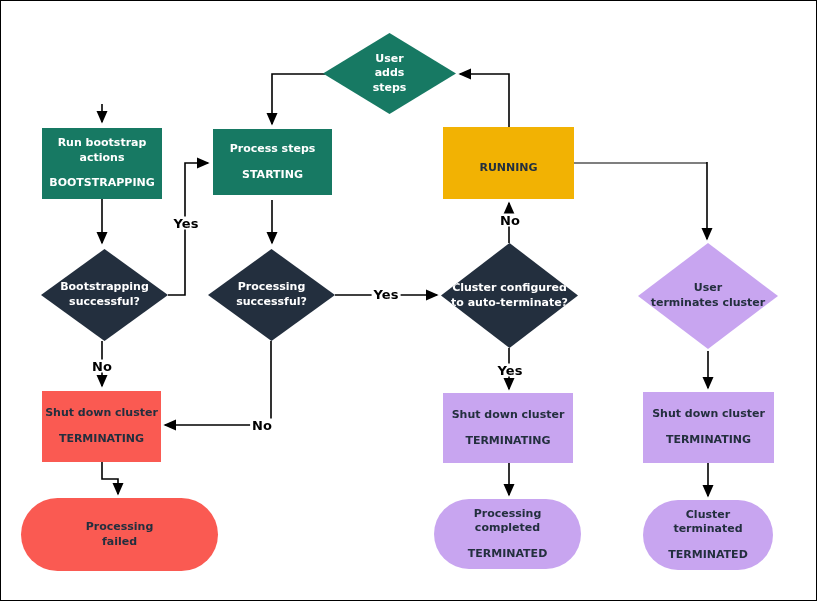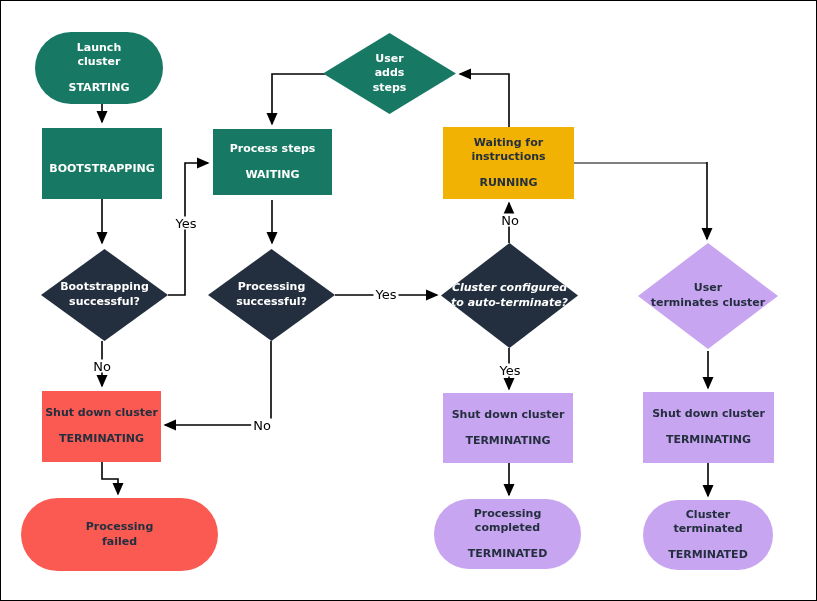--- a/index.html
+++ b/index.html
@@ -28,21 +28,21 @@
 
   .green  { background:#177963; color:#ffffff; }
   .yellow { background:#F2B203; color:#232F3E; }
   .dark   { background:#232F3E; color:#ffffff; }
   .red    { background:#FA5A52; color:#232F3E; }
   .purple { background:#C8A5F0; color:#232F3E; }
 
   .edge-label {
     position:absolute;
     transform:translate(-50%,-50%);
-    font-weight:normal; font-size:13px; line-height:1;
+    font-weight:bold; font-size:13px; line-height:1;
     color:#000; background:#ffffff; padding:0 2px;
   }
 </style>
 </head>
 <body>
 
 <div id="canvas">
 
   <svg id="connectors" viewBox="0 0 815 599" xmlns="http://www.w3.org/2000/svg">
     <defs>
@@ -62,58 +62,53 @@
     <polyline points="508,126 508,73 459,73" fill="none" stroke="#000" stroke-width="1.6" marker-end="url(#arrow)"></polyline>
     <polyline points="508,347 508,388" fill="none" stroke="#000" stroke-width="1.6" marker-end="url(#arrow)"></polyline>
     <polyline points="573,162 706,162" fill="none" stroke="#7F7F7F" stroke-width="2"></polyline>
     <polyline points="706,161 706,238" fill="none" stroke="#000" stroke-width="1.6" marker-end="url(#arrow)"></polyline>
     <polyline points="101,461 101,478 117,478 117,493" fill="none" stroke="#000" stroke-width="1.6" marker-end="url(#arrow)"></polyline>
     <polyline points="508,462 508,494" fill="none" stroke="#000" stroke-width="1.6" marker-end="url(#arrow)"></polyline>
     <polyline points="707,350 707,387" fill="none" stroke="#000" stroke-width="1.6" marker-end="url(#arrow)"></polyline>
     <polyline points="707,462 707,495" fill="none" stroke="#000" stroke-width="1.6" marker-end="url(#arrow)"></polyline>
   </svg>
 
-  <div class="node stadium green" style="left:34px; top:31px; width:128px; height:72px;">
-    <span class="label">Launch
-cluster</span>
-    <span class="state">STARTING</span>
-  </div>
 
   <div class="node green" style="left:41px; top:127px; width:120px; height:71px;">
+    <span class="label">Run bootstrap
+actions</span>
     <span class="state">BOOTSTRAPPING</span>
   </div>
 
   <div class="node green" style="left:212px; top:128px; width:119px; height:66px;">
     <span class="label">Process steps</span>
-    <span class="state">WAITING</span>
+    <span class="state">STARTING</span>
   </div>
 
   <div class="node diamond green" style="left:322px; top:32px; width:133px; height:81px;">
     <span class="label">User
 adds
 steps</span>
   </div>
 
   <div class="node yellow" style="left:442px; top:126px; width:131px; height:72px;">
-    <span class="label">Waiting for
-instructions</span>
     <span class="state">RUNNING</span>
   </div>
 
   <div class="node diamond dark" style="left:40px; top:248px; width:127px; height:92px;">
     <span class="label">Bootstrapping
 successful?</span>
   </div>
 
   <div class="node diamond dark" style="left:207px; top:248px; width:127px; height:92px;">
     <span class="label">Processing
 successful?</span>
   </div>
 
-  <div class="node diamond dark" style="left:440px; top:242px; width:137px; height:105px;font-style:italic;">
+  <div class="node diamond dark" style="left:440px; top:242px; width:137px; height:105px;">
     <span class="label">Cluster configured
 to auto-terminate?</span>
   </div>
 
   <div class="node diamond purple" style="left:637px; top:242px; width:140px; height:106px;">
     <span class="label">User
 terminates cluster</span>
   </div>
 
   <div class="node red" style="left:41px; top:390px; width:119px; height:71px;">

